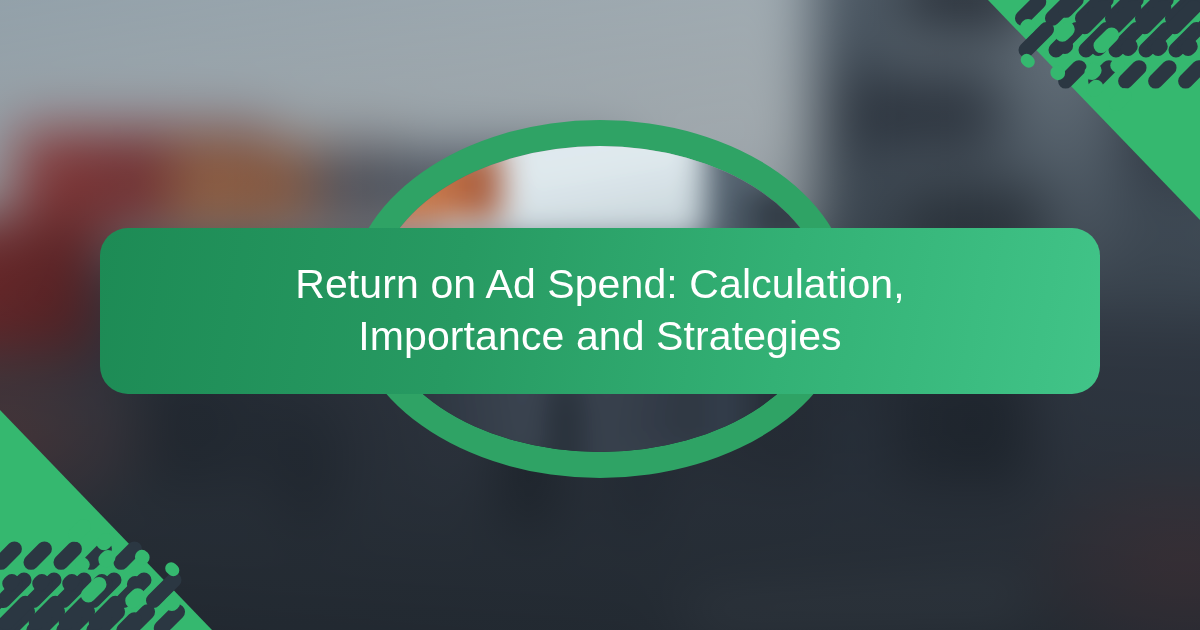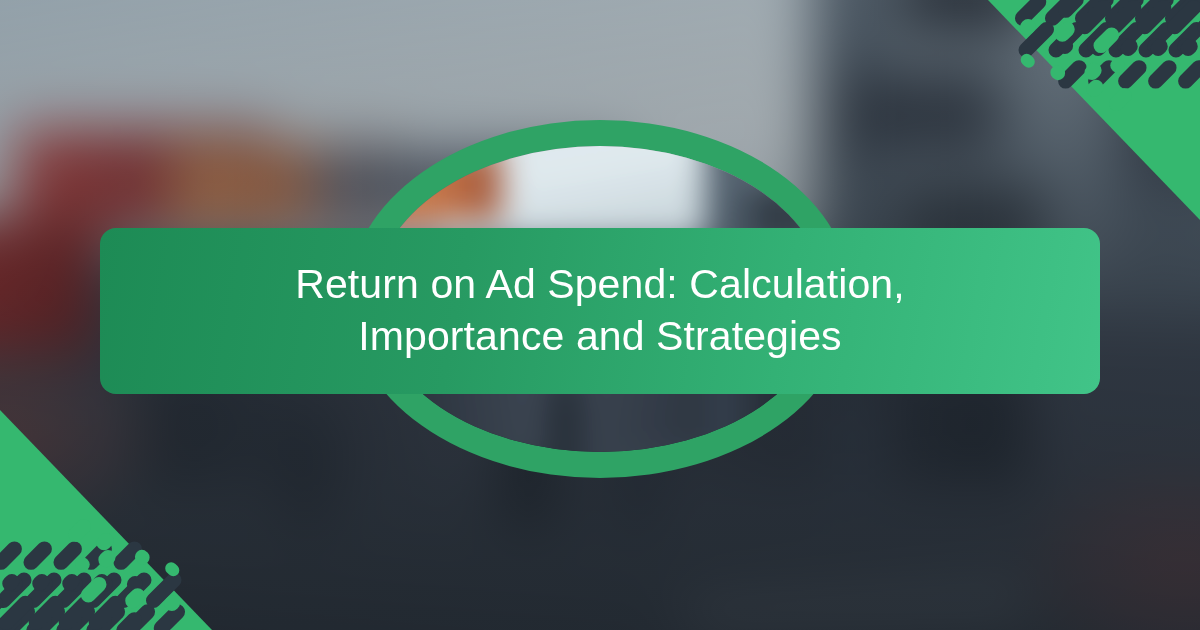--- a/index.html
+++ b/index.html
@@ -113,21 +113,21 @@
   }
   .corner-tr { right: 0; top: 0; }
   .corner-bl { left: 0; bottom: 0; }
   .corner svg { display: block; }
 
   
   .title-banner {
     position: absolute;
     left: 100px; top: 228px;
     width: 1000px; height: 166px;
-    border-radius: 16px;
+    border-radius: 28px;
     background: linear-gradient(100deg, #1d8b55 0%, #279a62 36%, #33b175 68%, #41c488 100%);
     display: flex;
     align-items: center;
     justify-content: center;
     box-sizing: border-box;
     padding: 0 34px;
   }
   .title-text {
     color: #ffffff;
     font-size: 41px;

